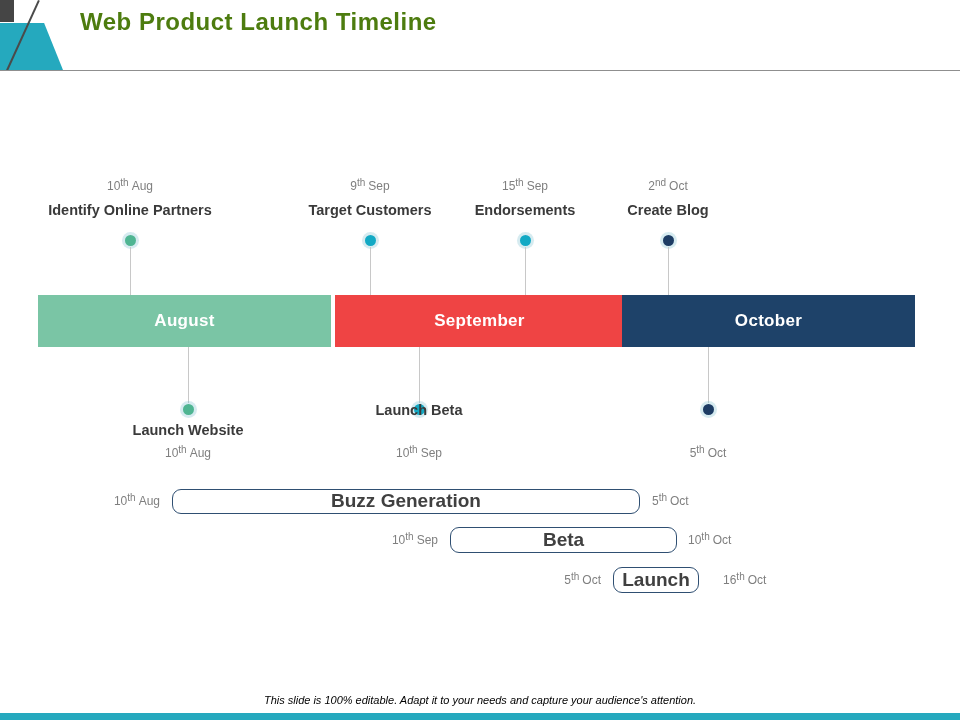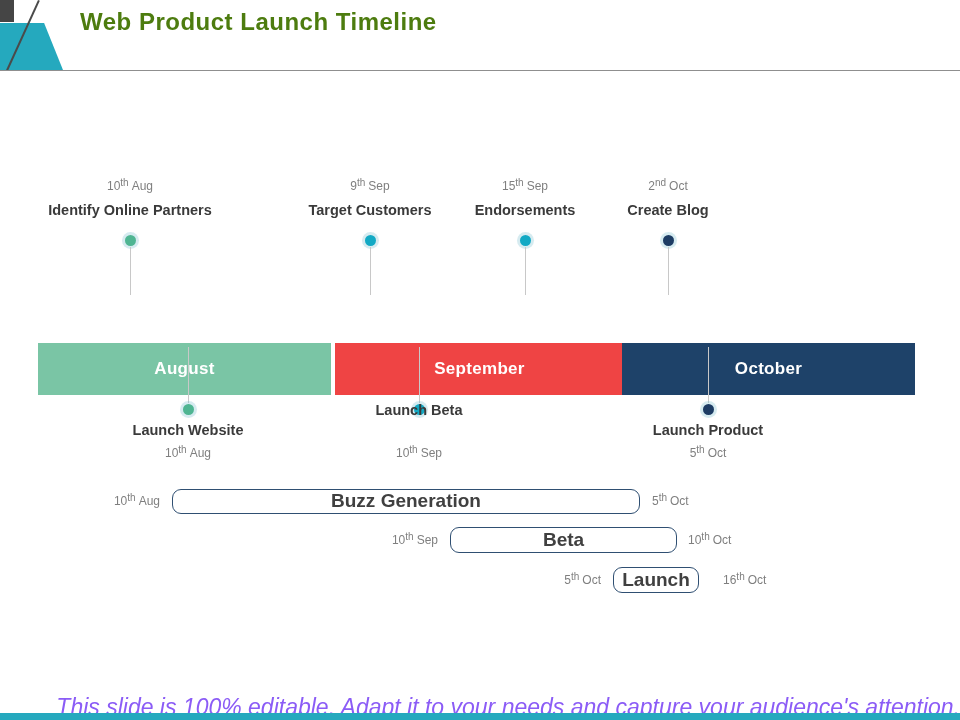--- a/index.html
+++ b/index.html
@@ -18,29 +18,29 @@
   
   .date{position:absolute;font-size:12px;color:#7f7f7f;text-align:center;white-space:nowrap;}
   .ord{font-size:10px;position:relative;top:-4px;}
   .mo{margin-left:3px;}
   .ms-label{position:absolute;font-size:14.5px;font-weight:bold;color:#3a3a3a;text-align:center;white-space:nowrap;}
   .dot{position:absolute;width:11px;height:11px;border-radius:50%;
     box-shadow:0 0 0 3px rgba(120,190,205,0.30);}
   .vline{position:absolute;width:1px;background:#c8c8c8;}
   
   .month{position:absolute;top:295px;height:52px;line-height:52px;text-align:center;
-    color:#ffffff;font-weight:bold;font-size:17px;letter-spacing:.3px;margin-top:48px;}
+    color:#ffffff;font-weight:bold;font-size:17px;letter-spacing:.3px;}
   
   .gbar{position:absolute;background:#ffffff;border:1.5px solid #2f4f72;border-radius:9px;
     box-sizing:border-box;text-align:center;font-weight:bold;font-size:19px;color:#404040;}
   .glabel{position:absolute;font-size:12px;color:#7f7f7f;white-space:nowrap;}
   .glabel.right-align{text-align:right;}
   
-  .footer{position:absolute;left:0;top:694px;width:960px;text-align:right;
-    font-size:23px;font-style:italic;color:#8b5cf6;}
+  .footer{position:absolute;left:0;top:694px;width:960px;text-align:center;
+    font-size:11px;font-style:italic;color:#000000;}
   .bottom-bar{position:absolute;left:0;top:713px;width:960px;height:7px;}
 </style>
 </head>
 <body>
 
 <div class="slide">
 
   <div class="corner-gray" style="background-color: rgb(69, 69, 69);"></div>
   <div class="corner-teal" style="background-color: rgb(37, 169, 190);"></div>
   <div class="diag-line"></div>
@@ -88,21 +88,20 @@
 
   <div class="vline" style="left:418.5px;top:347px;height:56px;"></div>
   <span class="dot" style="left: 413.5px; top: 403.5px; background-color: rgb(18, 169, 196);"></span>
   <div class="ms-label" style="left:299px;top:402px;width:240px;">Launch Beta</div>
   <div class="date" style="left:319px;top:446px;width:200px;">
     <span>10</span><span class="ord">th</span><span class="mo">Sep</span>
   </div>
 
   <div class="vline" style="left:707.5px;top:347px;height:56px;"></div>
   <span class="dot" style="left: 702.5px; top: 403.5px; background-color: rgb(29, 60, 100);"></span>
-  <div class="ms-label" style="left:588px;top:422px;width:240px;">Launch Product</div>
   <div class="date" style="left:608px;top:446px;width:200px;">
     <span>5</span><span class="ord">th</span><span class="mo">Oct</span>
   </div>
 
   <div class="glabel right-align" style="left:60px;top:494px;width:100px;">
     <span>10</span><span class="ord">th</span><span class="mo">Aug</span>
   </div>
   <div class="gbar" style="left:172px;top:489px;width:468px;height:25px;line-height:22px;">Buzz Generation</div>
   <div class="glabel" style="left:652px;top:494px;">
     <span>5</span><span class="ord">th</span><span class="mo">Oct</span>

